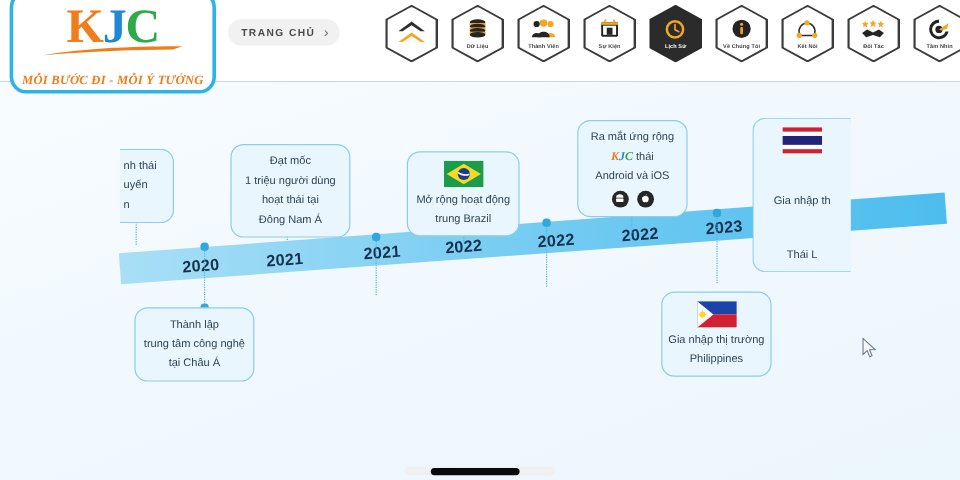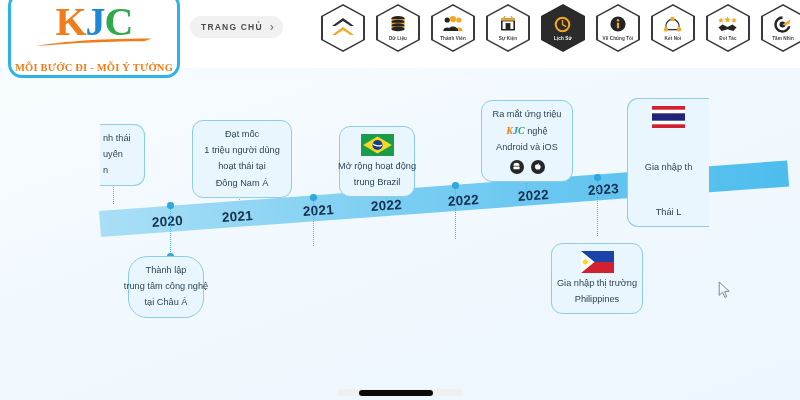--- a/index.html
+++ b/index.html
@@ -52,20 +52,21 @@
   }
   #logo-word .l-k { color: #f07d1a; }
   #logo-word .l-j { color: #1e87d6; }
   #logo-word .l-c { color: #2faa4b; }
   #logo-swoosh {
     width: 120px; height: 9px;
     margin-top: -4px;
   }
   #logo-tag {
     font-family: "Liberation Serif", serif;
+    font-style: italic;
     font-weight: bold;
     font-size: 10.5px;
     color: #f07d1a;
     letter-spacing: .2px;
     margin-top: 15px;
     text-align: center;
   }
 
   
   #home-pill {
@@ -492,36 +493,36 @@
       <span class="line">n</span>
     </div>
 
     <div class="card" style="left:192px; top:52px; width:100px;">
       <span class="line">Đạt mốc</span>
       <span class="line">1 triệu người dùng</span>
       <span class="line">hoạt thái tại</span>
       <span class="line">Đông Nam Á</span>
     </div>
 
-    <div class="card" style="left:339px; top:58px; width:76px;">
+    <div class="card" style="left:339px; top:58px; width:94px;">
       <svg class="flag" viewBox="0 0 33 22">
         <rect width="33" height="22" fill="#1a9c4b"></rect>
         <path d="M16.5 2.4 L30.8 11 L16.5 19.6 L2.2 11 Z" fill="#f8d922"></path>
         <circle cx="16.5" cy="11" r="5.1" fill="#1b3c8f"></circle>
         <path d="M11.9 9.2 C14.6 11.4 19.2 11.8 21.3 10.6 L21.0 12 C18.5 13.1 14.2 12.5 11.6 10.5 Z" fill="#ffffff"></path>
       </svg>
       <span class="line">Mở rộng hoạt động</span>
       <span class="line">trung Brazil</span>
     </div>
 
     <div class="card" style="left:481px; top:32px; width:92px;">
 
-      <span class="line">Ra mắt ứng triệu</span>
+      <span class="line">Ra mắt ứng rộng</span>
       <span class="line">
-        <span class="kjc-inline"><span class="l-k">K</span><span class="l-j">J</span><span class="l-c">C</span></span><span> nghệ</span>
+        <span class="kjc-inline"><span class="l-k">K</span><span class="l-j">J</span><span class="l-c">C</span></span><span> thái</span>
       </span>
       <span class="line">Android và iOS</span>
       <span class="store-row">
         <span class="store-ic">
           <svg width="9" height="9" viewBox="0 0 10 10">
             <path d="M1.6 4.3 A3.4 3.4 0 0 1 8.4 4.3 Z" fill="#ffffff"></path>
             <rect x="1.6" y="5" width="6.8" height="3.1" rx="0.7" fill="#ffffff"></rect>
             <path d="M2.3 2.1 L3.2 3.3 M7.7 2.1 L6.8 3.3" stroke="#ffffff" stroke-width="0.7"></path>
           </svg>
         </span>
@@ -538,21 +539,21 @@
       <svg class="flag" viewBox="0 0 33 22">
         <rect width="33" height="22" fill="#ffffff"></rect>
         <rect y="0" width="33" height="3.7" fill="#d32030"></rect>
         <rect y="18.3" width="33" height="3.7" fill="#d32030"></rect>
         <rect y="7.3" width="33" height="7.4" fill="#22247a"></rect>
       </svg>
       <span class="line">Gia nhập th</span>
       <span class="line">Thái L</span>
     </div>
 
-    <div class="card" style="left:128px; top:188px; width:76px;border-radius:19px;">
+    <div class="card" style="left:112px; top:188px; width:100px;">
       <span class="line">Thành lập</span>
       <span class="line">trung tâm công nghệ</span>
       <span class="line">tại Châu Á</span>
     </div>
 
 
 
     <div class="card" style="left:551px; top:175px; width:92px;">
       <svg class="flag" viewBox="0 0 33 22">
         <rect width="33" height="11" fill="#1b44a8"></rect>

